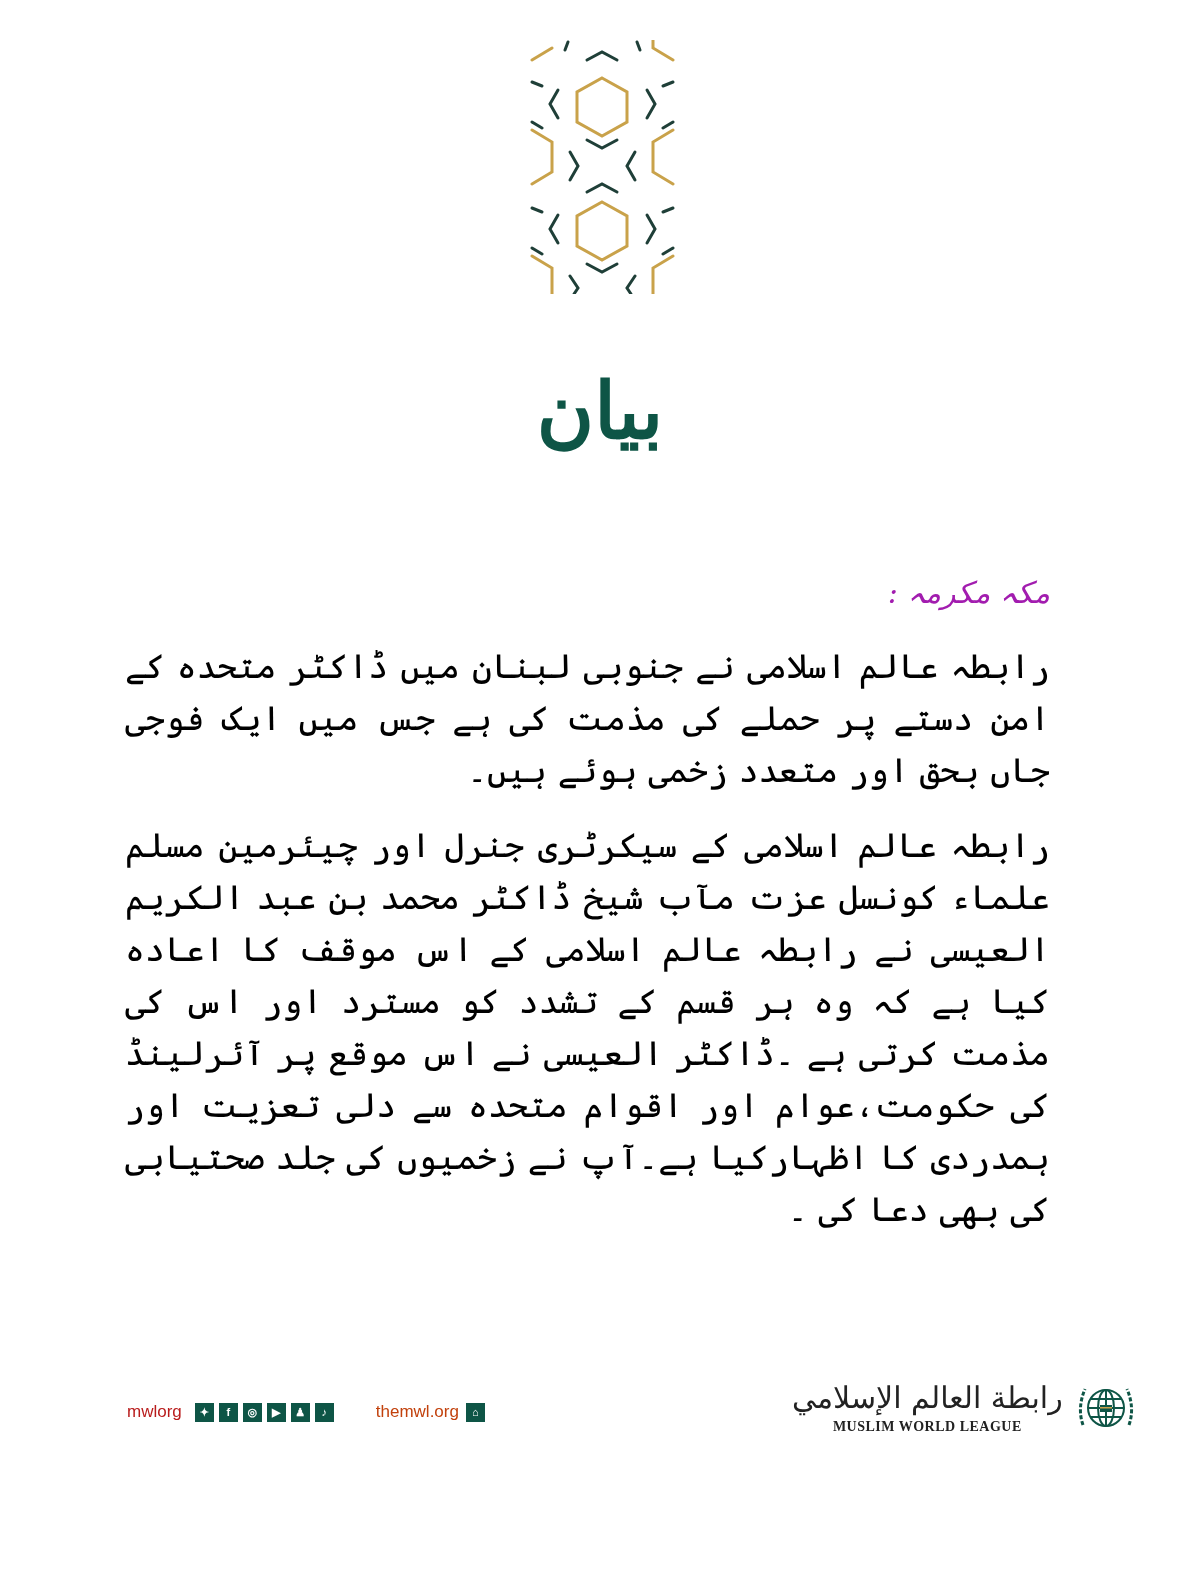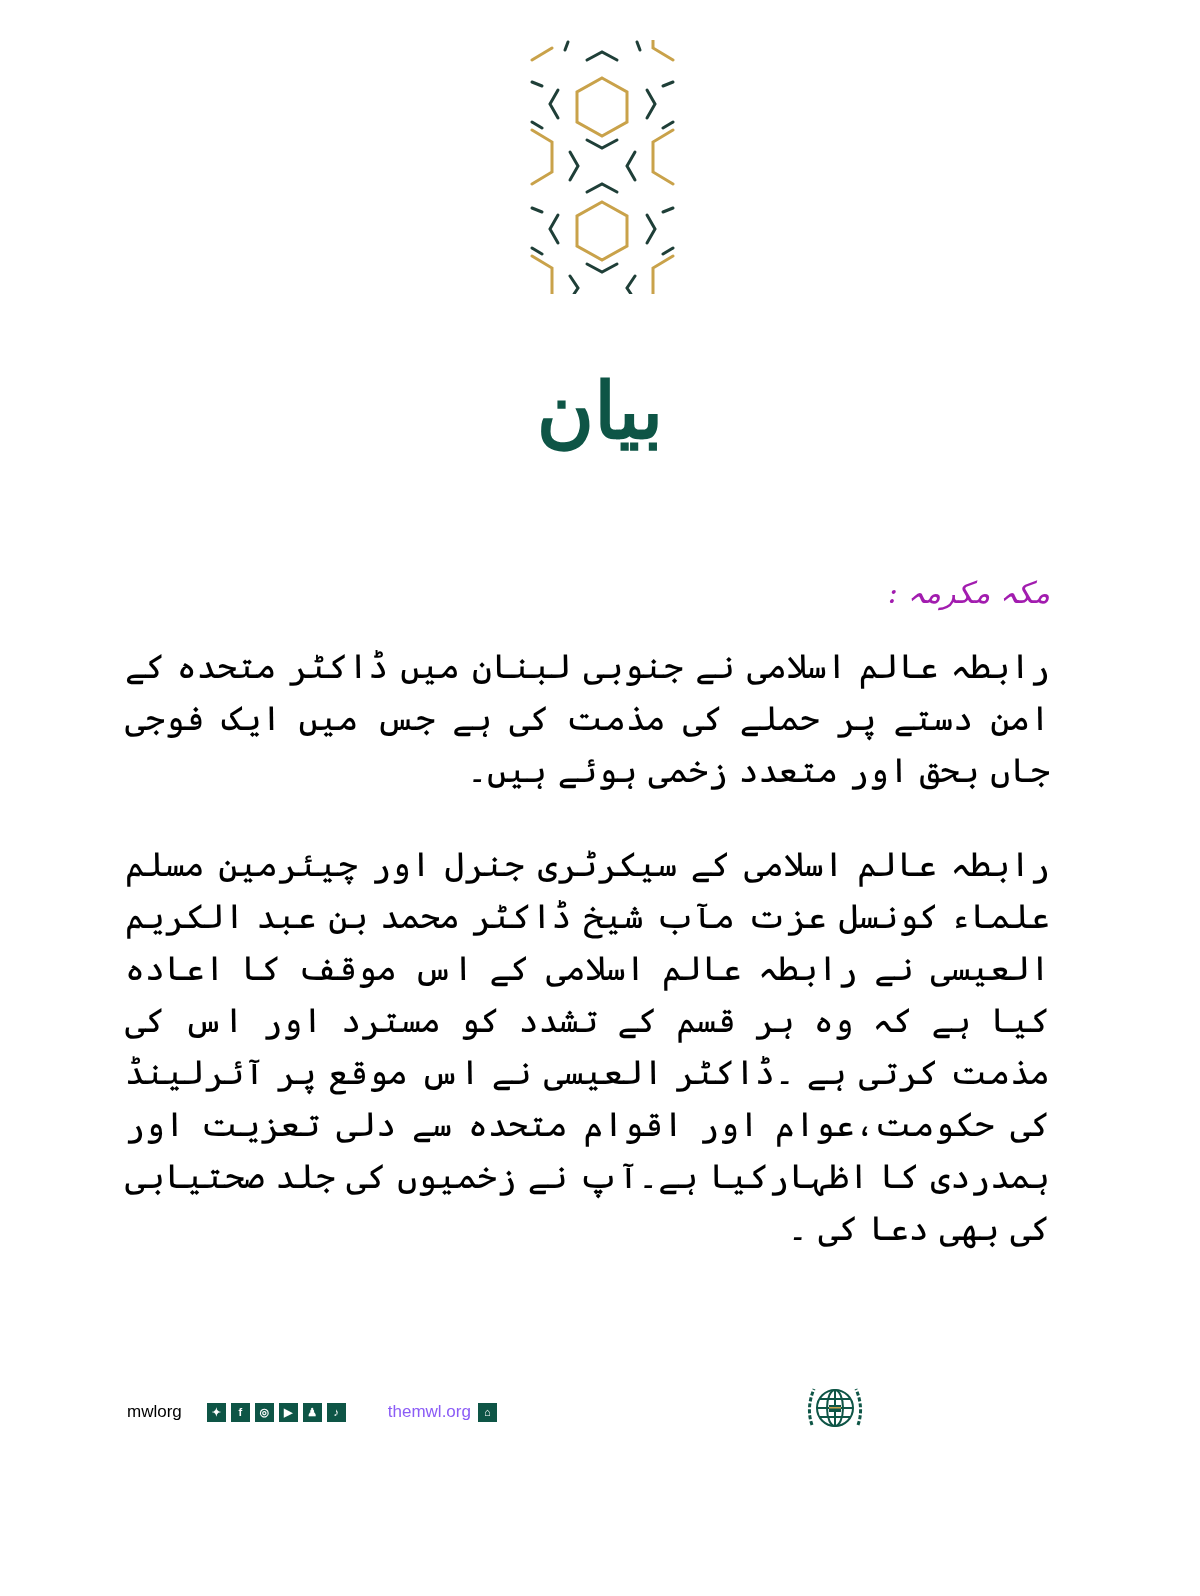--- a/index.html
+++ b/index.html
@@ -7,27 +7,27 @@
          font-family: "DejaVu Sans", sans-serif; color: #111; }
   .pattern { position: absolute; left: 530px; top: 40px; width: 145px; height: 254px; }
   .title { position: absolute; left: 0; width: 1200px; top: 365px; text-align: center;
            font-family: "DejaVu Serif", serif; font-size: 78px; color: #0e5546; direction: rtl;
            font-weight: bold; }
   .body { position: absolute; left: 125px; width: 925px; direction: rtl; text-align: right;
           font-family: "DejaVu Serif", serif; }
   .place { top: 575px; font-size: 30px; color: #a21caf; font-style: italic; }
   .para { font-size: 34px; line-height: 52px; color: #000; text-align: justify; text-align-last: right; }
   .para1 { top: 640px; }
-  .para2 { top: 838px; }
+  .para2 { top: 819px; }
   .footer-left { position: absolute; left: 127px; top: 1400px; height: 24px; display: flex;
                  align-items: center; font-family: "Liberation Sans", sans-serif; }
-  .handle { font-size: 17px; color: #000000; margin-right: 25px; }
+  .handle { font-size: 17px; color: #b91c1c; margin-right: 13px; }
   .social { width: 19px; height: 19px; background: #0e5546; color: #fff; margin-right: 5px;
             display: flex; align-items: center; justify-content: center; font-size: 11px; font-weight: bold; }
-  .site { font-size: 17px; color: #8b5cf6; margin-left: 37px; margin-right: 7px; }
+  .site { font-size: 17px; color: #c2410c; margin-left: 37px; margin-right: 7px; }
   .logo { position: absolute; left: 792px; top: 1375px; display: flex; align-items: center; }
   .logo-text { display: flex; flex-direction: column; align-items: center; }
   .logo-ar { font-family: "DejaVu Serif", serif; font-size: 30px; color: #222; direction: rtl; line-height: 34px; }
   .logo-en { font-family: "Liberation Serif", serif; font-weight: bold; font-size: 14px; color: #222;
              letter-spacing: 0.5px; margin-top: 4px; }
   .emblem { width: 66px; height: 66px; margin-left: 10px; }
 </style>
 </head>
 <body>
 
@@ -81,20 +81,24 @@
   <span class="social">f</span>
   <span class="social">◎</span>
   <span class="social">▶</span>
   <span class="social">♟</span>
   <span class="social">♪</span>
   <span class="site">themwl.org</span>
   <span class="social">⌂</span>
 </div>
 
 <div class="logo">
+  <div class="logo-text">
+    <span class="logo-ar">رابطة العالم الإسلامي</span>
+    <span class="logo-en">MUSLIM WORLD LEAGUE</span>
+  </div>
   <svg class="emblem" viewBox="0 0 66 66">
     <g fill="none" stroke="#0e5546" stroke-width="2">
       <circle cx="33" cy="33" r="18"></circle>
       <ellipse cx="33" cy="33" rx="8" ry="18"></ellipse>
       <line x1="15" y1="33" x2="51" y2="33"></line>
       <line x1="17" y1="24" x2="49" y2="24"></line>
       <line x1="17" y1="42" x2="49" y2="42"></line>
       <line x1="33" y1="15" x2="33" y2="51"></line>
       <path d="M10 50 Q4 33 12 14" stroke-width="3" stroke-dasharray="4 2"></path>
       <path d="M56 50 Q62 33 54 14" stroke-width="3" stroke-dasharray="4 2"></path>

